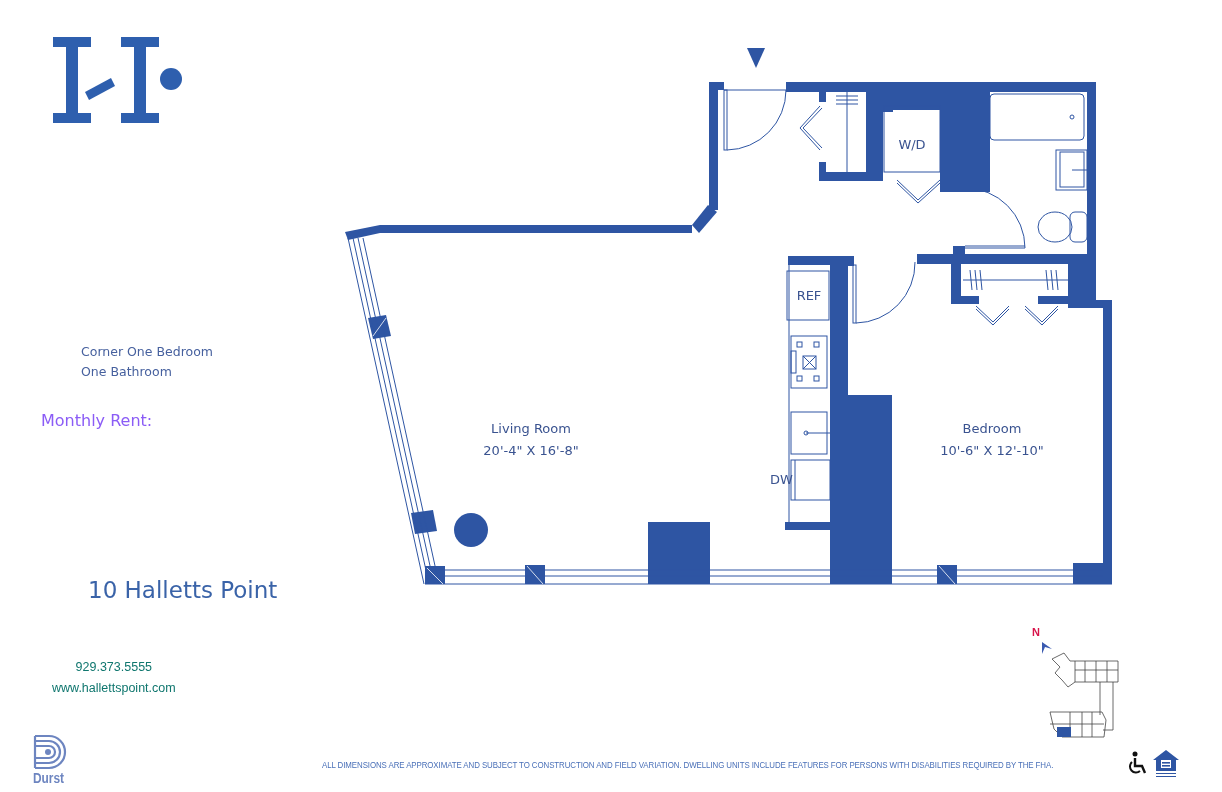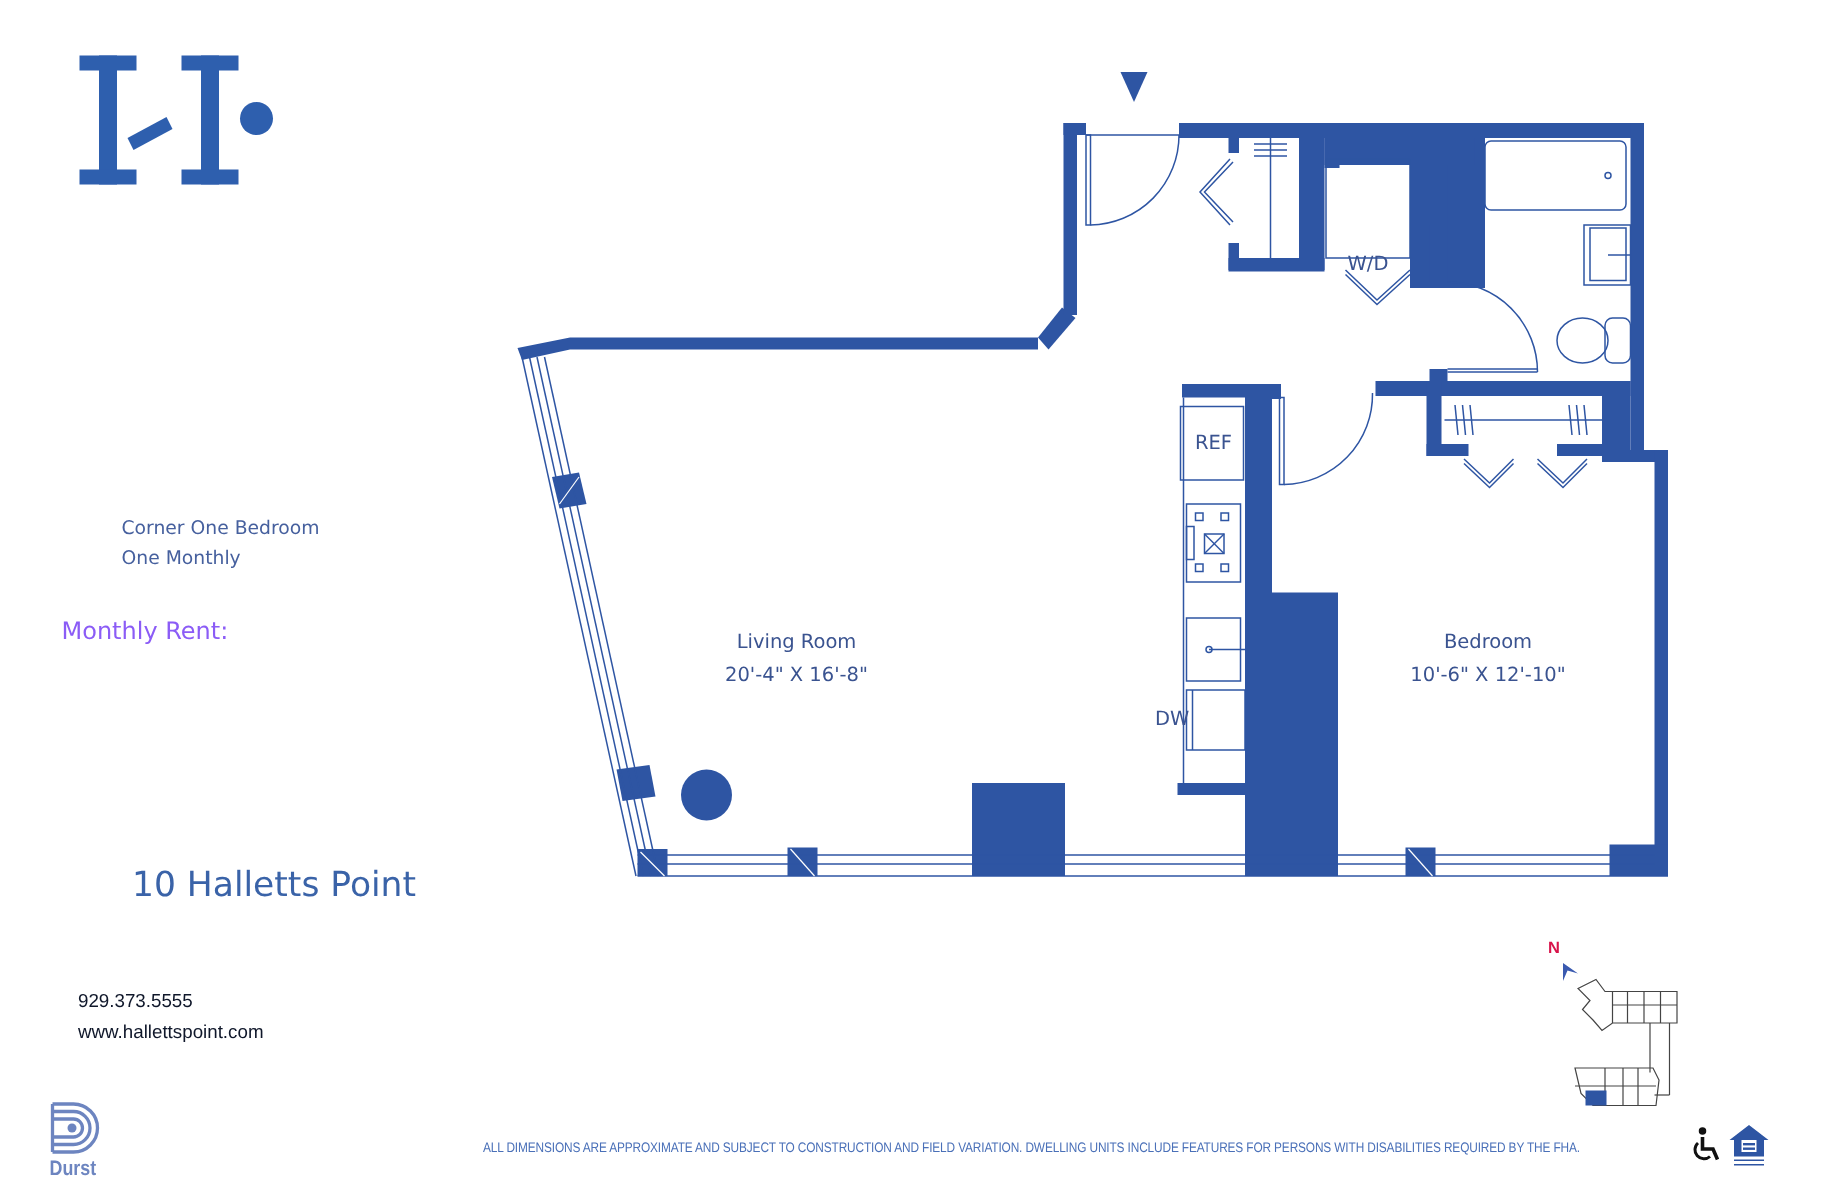--- a/index.html
+++ b/index.html
@@ -3,21 +3,21 @@
 <meta charset="utf-8">
 <style>
   html, body { margin:0; padding:0; background:#ffffff; }
   body { width:1222px; height:792px; position:relative; overflow:hidden; font-family:"DejaVu Sans", sans-serif; color:#2e55a3; }
   .abs { position:absolute; }
   .logo { left:50px; top:34px; width:135px; height:95px; }
   .title { left:38px; top:234px; font-size:34px; line-height:39px; color:#3a59a8; font-family:"DejaVu Sans", sans-serif; letter-spacing:-0.5px; white-space:nowrap; }
   .subinfo { left:38px; top:342px; font-size:12.5px; line-height:20px; color:#46609e;margin-left:43px; }
   .rent { left:41px; top:411px; font-size:16px; color:#8b5cf6; }
   .addr { left:52px; top:574px; font-size:23px; line-height:32px; color:#3a63a8; white-space:nowrap;margin-left:36px; }
-  .contact { left:52px; top:657px; font-size:12.5px; line-height:21px; color:#0f172a; font-family:"Liberation Sans", sans-serif; }
+  .contact { left:52px; top:657px; font-size:12.5px; line-height:21px; color:#0f766e; font-family:"Liberation Sans", sans-serif;text-align:center; }
   .durst { left:33px; top:734px; width:40px; height:52px; }
   .durst-label { left:33px; top:770px; font-size:14px; font-weight:bold; color:#6d85c0; font-family:"Liberation Sans", sans-serif; transform:scaleX(0.85); transform-origin:left; }
   .disclaimer { left:322px; top:760px; font-size:9.2px; color:#4a70b8; font-family:"Liberation Sans", sans-serif; white-space:nowrap; transform:scaleX(0.86); transform-origin:left; letter-spacing:-0.1px; }
   .plan { left:0; top:0; width:1222px; height:792px; }
   .room-label { position:absolute; text-align:center; font-size:13px; line-height:22px; color:#3a5390; width:180px; }
   .appl { position:absolute; font-size:13px; color:#3a5390; text-align:center; }
   .keyplan { left:1030px; top:625px; width:100px; height:125px; }
   .north { left:1032px; top:626px; font-size:11px; font-weight:bold; color:#d8134a; font-family:"Liberation Sans", sans-serif; }
   .wheelchair { left:1126px; top:751px; width:24px; height:26px; }
   .eho { left:1152px; top:749px; width:28px; height:30px; }
@@ -36,21 +36,21 @@
     <polygon points="35,58 61,44 65,52 39,66"></polygon>
     <circle cx="121" cy="45" r="11"></circle>
   </g>
 </svg>
 
 <div class="abs title">
 </div>
 
 <div class="abs subinfo">
   <div>Corner One Bedroom</div>
-  <div>One Monthly</div>
+  <div>One Bathroom</div>
 </div>
 
 <div class="abs rent">Monthly Rent:</div>
 
 <div class="abs addr">
   <div>10 Halletts Point</div>
 </div>
 
 <div class="abs contact">
   <div>929.373.5555</div>
@@ -209,21 +209,21 @@
 
 <div class="room-label" style="left:441px; top:418px;">
   <div>Living Room</div>
   <div>20'-4" X 16'-8"</div>
 </div>
 <div class="room-label" style="left:902px; top:418px;">
   <div>Bedroom</div>
   <div>10'-6" X 12'-10"</div>
 </div>
 
-<div class="appl" style="left:884px; top:137px; width:56px;margin-top:32px;">W/D</div>
+<div class="appl" style="left:884px; top:137px; width:56px;">W/D</div>
 <div class="appl" style="left:787px; top:288px; width:44px;">REF</div>
 <div class="appl" style="left:762px; top:472px; width:39px;">DW</div>
 
 <div class="abs north">N</div>
 <svg class="abs keyplan" viewBox="0 0 100 125">
   <polygon points="12,17 22,24 15,22 12,29" fill="#3a5ab0"></polygon>
   <g fill="none" stroke="#444" stroke-width="0.8">
     <polygon points="22,34 34,28 40,36 88,36 88,57 45,57 38,62 32,55 25,48 30,42"></polygon>
     <line x1="45" y1="36" x2="45" y2="57"></line>
     <line x1="55" y1="36" x2="55" y2="57"></line>

